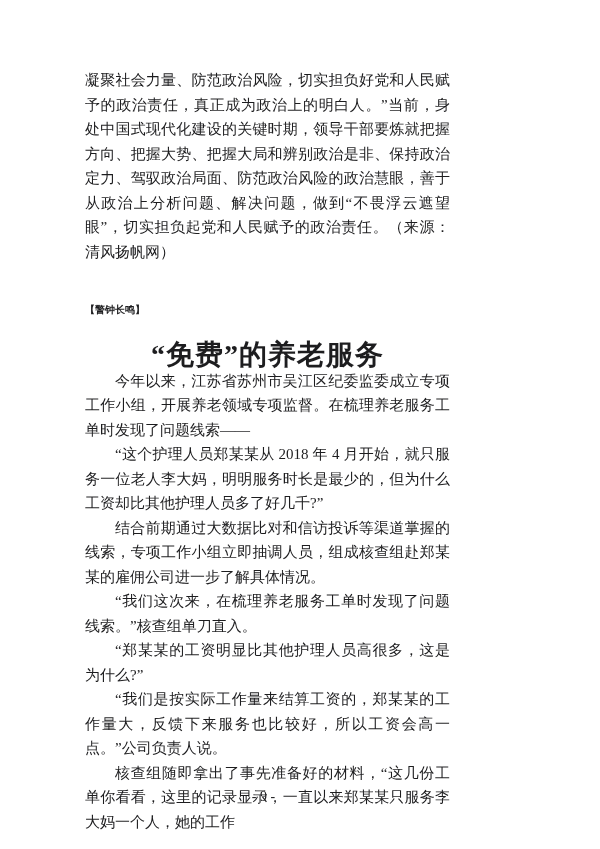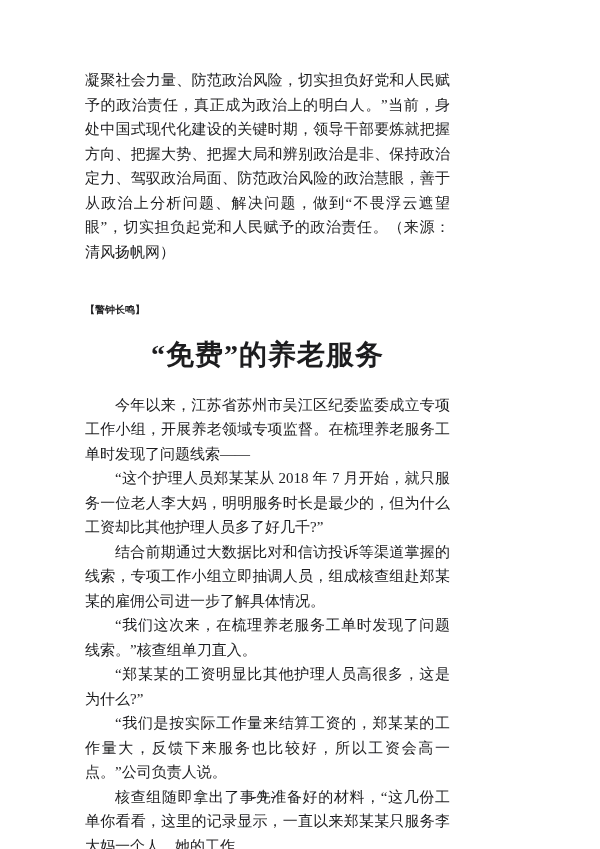--- a/index.html
+++ b/index.html
@@ -43,21 +43,20 @@
   .title {
     margin: 18px 0 0 0;
     font-size: 28px;
     line-height: 28px;
     font-weight: bold;
     text-align: center;
     text-indent: 0;
     letter-spacing: 1px;
   }
   .body-start {
-    margin-top: 24px;
   }
   .footer {
     position: absolute;
     left: 0;
     right: 0;
     top: 787px;
     text-align: center;
     font-size: 14px;
     line-height: 20px;
     color: #1d1d1f;
@@ -70,21 +69,21 @@
   <div class="content">
 
     <p class="para no-indent">凝聚社会力量、防范政治风险，切实担负好党和人民赋予的政治责任，真正成为政治上的明白人。”当前，身处中国式现代化建设的关键时期，领导干部要炼就把握方向、把握大势、把握大局和辨别政治是非、保持政治定力、驾驭政治局面、防范政治风险的政治慧眼，善于从政治上分析问题、解决问题，做到“不畏浮云遮望眼”，切实担负起党和人民赋予的政治责任。（来源：清风扬帆网）</p>
 
     <p class="para section-label">【警钟长鸣】</p>
 
     <h1 class="para title">“免费”的养老服务</h1>
 
     <p class="para body-start">今年以来，江苏省苏州市吴江区纪委监委成立专项工作小组，开展养老领域专项监督。在梳理养老服务工单时发现了问题线索——</p>
 
-    <p class="para">“这个护理人员郑某某从 2018 年 7 月开始，就只服务一位老人李大妈，明明服务时长是最少的，但为什么工资却比其他护理人员多了好几千?”</p>
+    <p class="para">“这个护理人员郑某某从 2018 年 4 月开始，就只服务一位老人李大妈，明明服务时长是最少的，但为什么工资却比其他护理人员多了好几千?”</p>
 
 
 
     <p class="para">结合前期通过大数据比对和信访投诉等渠道掌握的线索，专项工作小组立即抽调人员，组成核查组赴郑某某的雇佣公司进一步了解具体情况。</p>
 
     <p class="para">“我们这次来，在梳理养老服务工单时发现了问题线索。”核查组单刀直入。</p>
 
     <p class="para">“郑某某的工资明显比其他护理人员高很多，这是为什么?”</p>
 
     <p class="para">“我们是按实际工作量来结算工资的，郑某某的工作量大，反馈下来服务也比较好，所以工资会高一点。”公司负责人说。</p>

